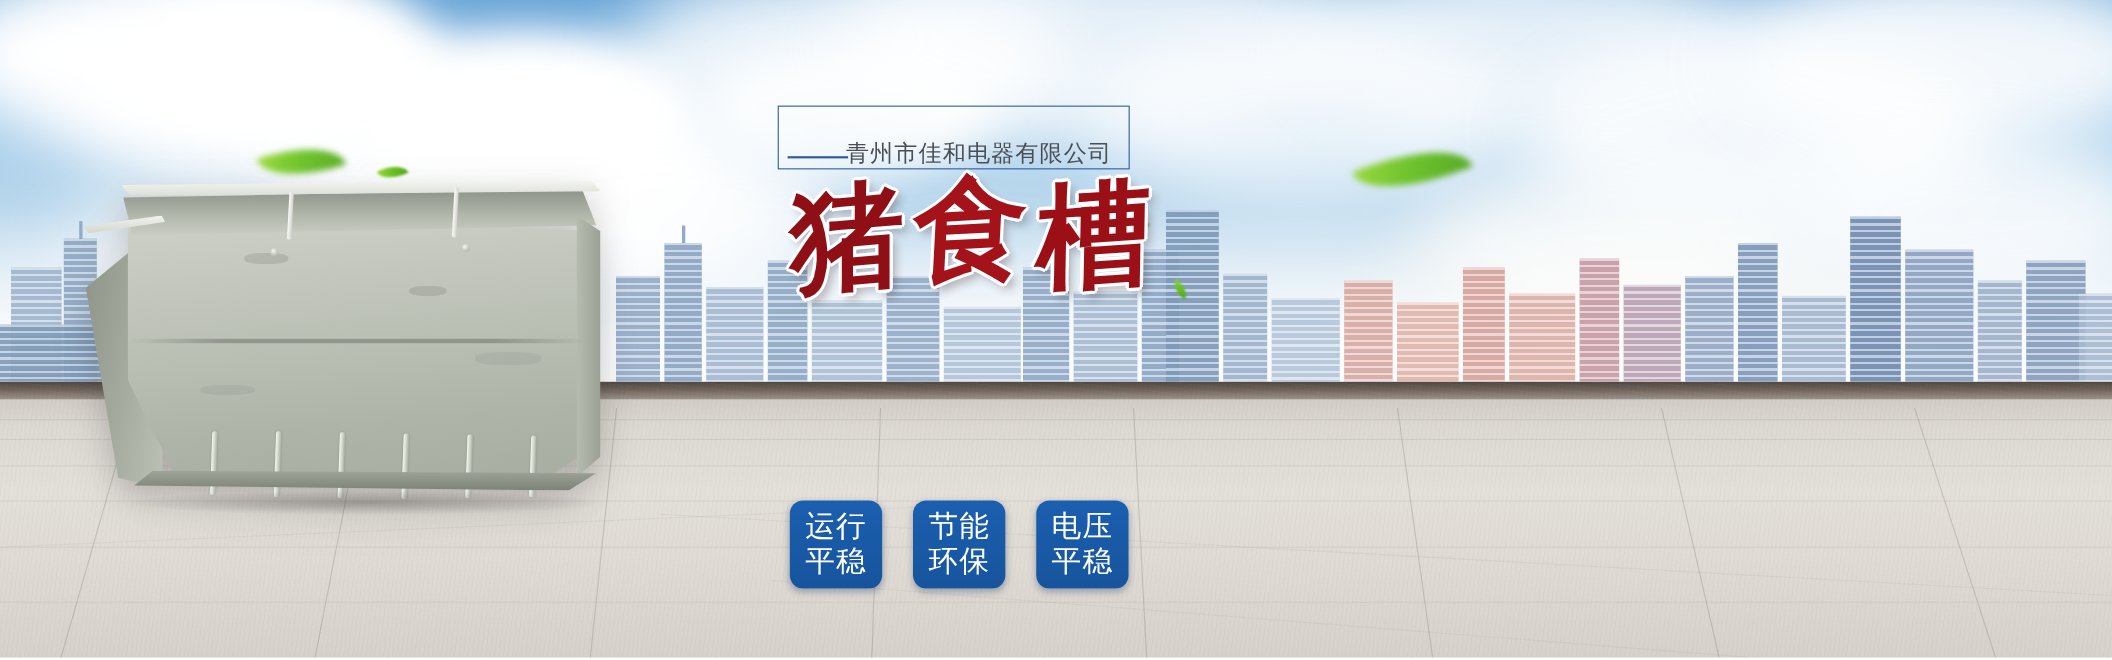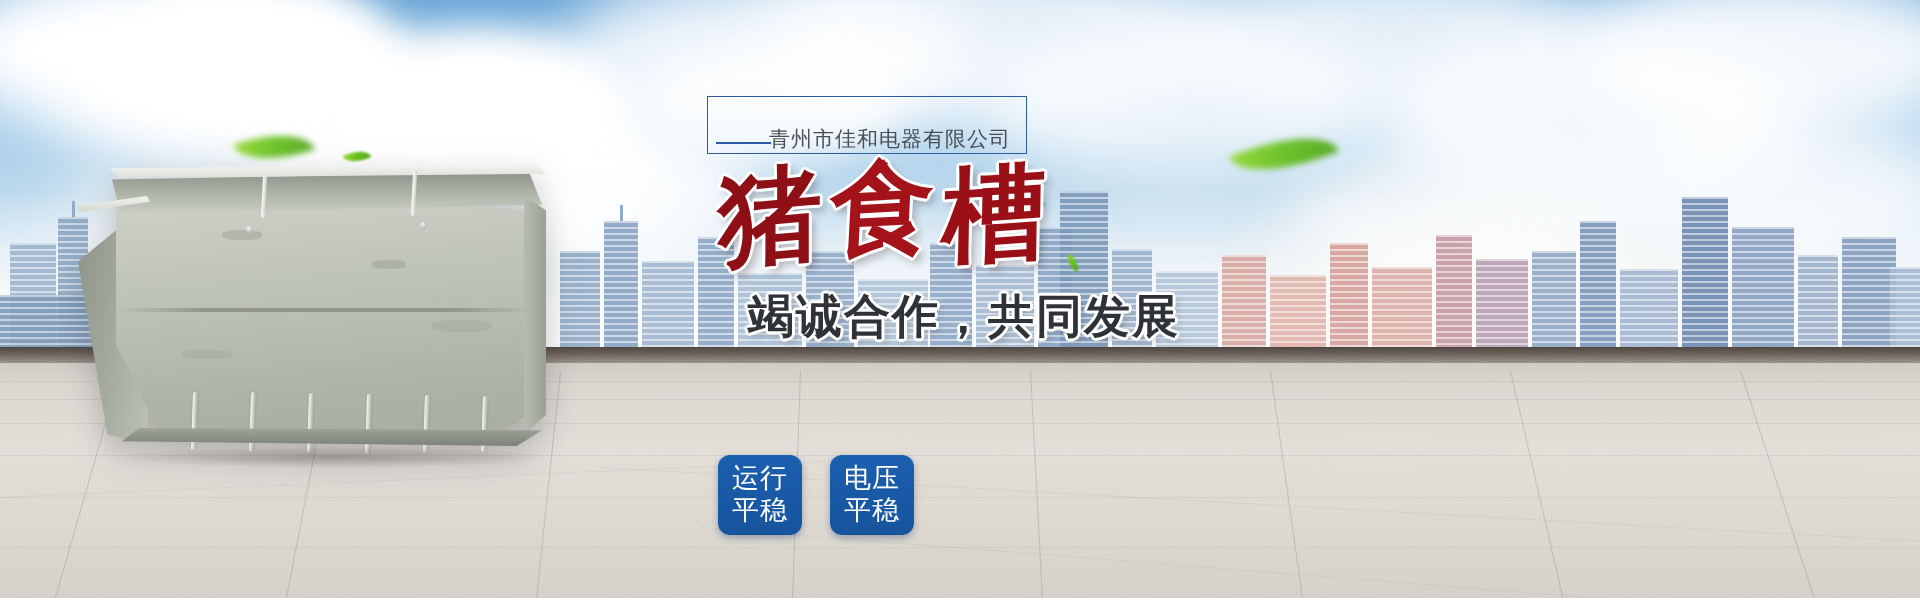--- a/index.html
+++ b/index.html
@@ -252,27 +252,30 @@
       <div class="co-dash"></div>
       <div class="co-name">青州市佳和电器有限公司</div>
     </div>
 
     <div class="title">
       <span class="ch c1">猪</span>
       <span class="ch c2">食</span>
       <span class="ch c3">槽</span>
     </div>
 
-    <div class="subtitle">竭诚合作，共同发展</div>
   </div>
 
   <div class="badges">
     <div class="badge">
       <span>运行</span>
       <span>平稳</span>
     </div>
     <div class="badge">
+      <span>节能</span>
+      <span>环保</span>
+    </div>
+    <div class="badge">
       <span>电压</span>
       <span>平稳</span>
     </div>
   </div>
 
 </div>
 
 </body></html>

